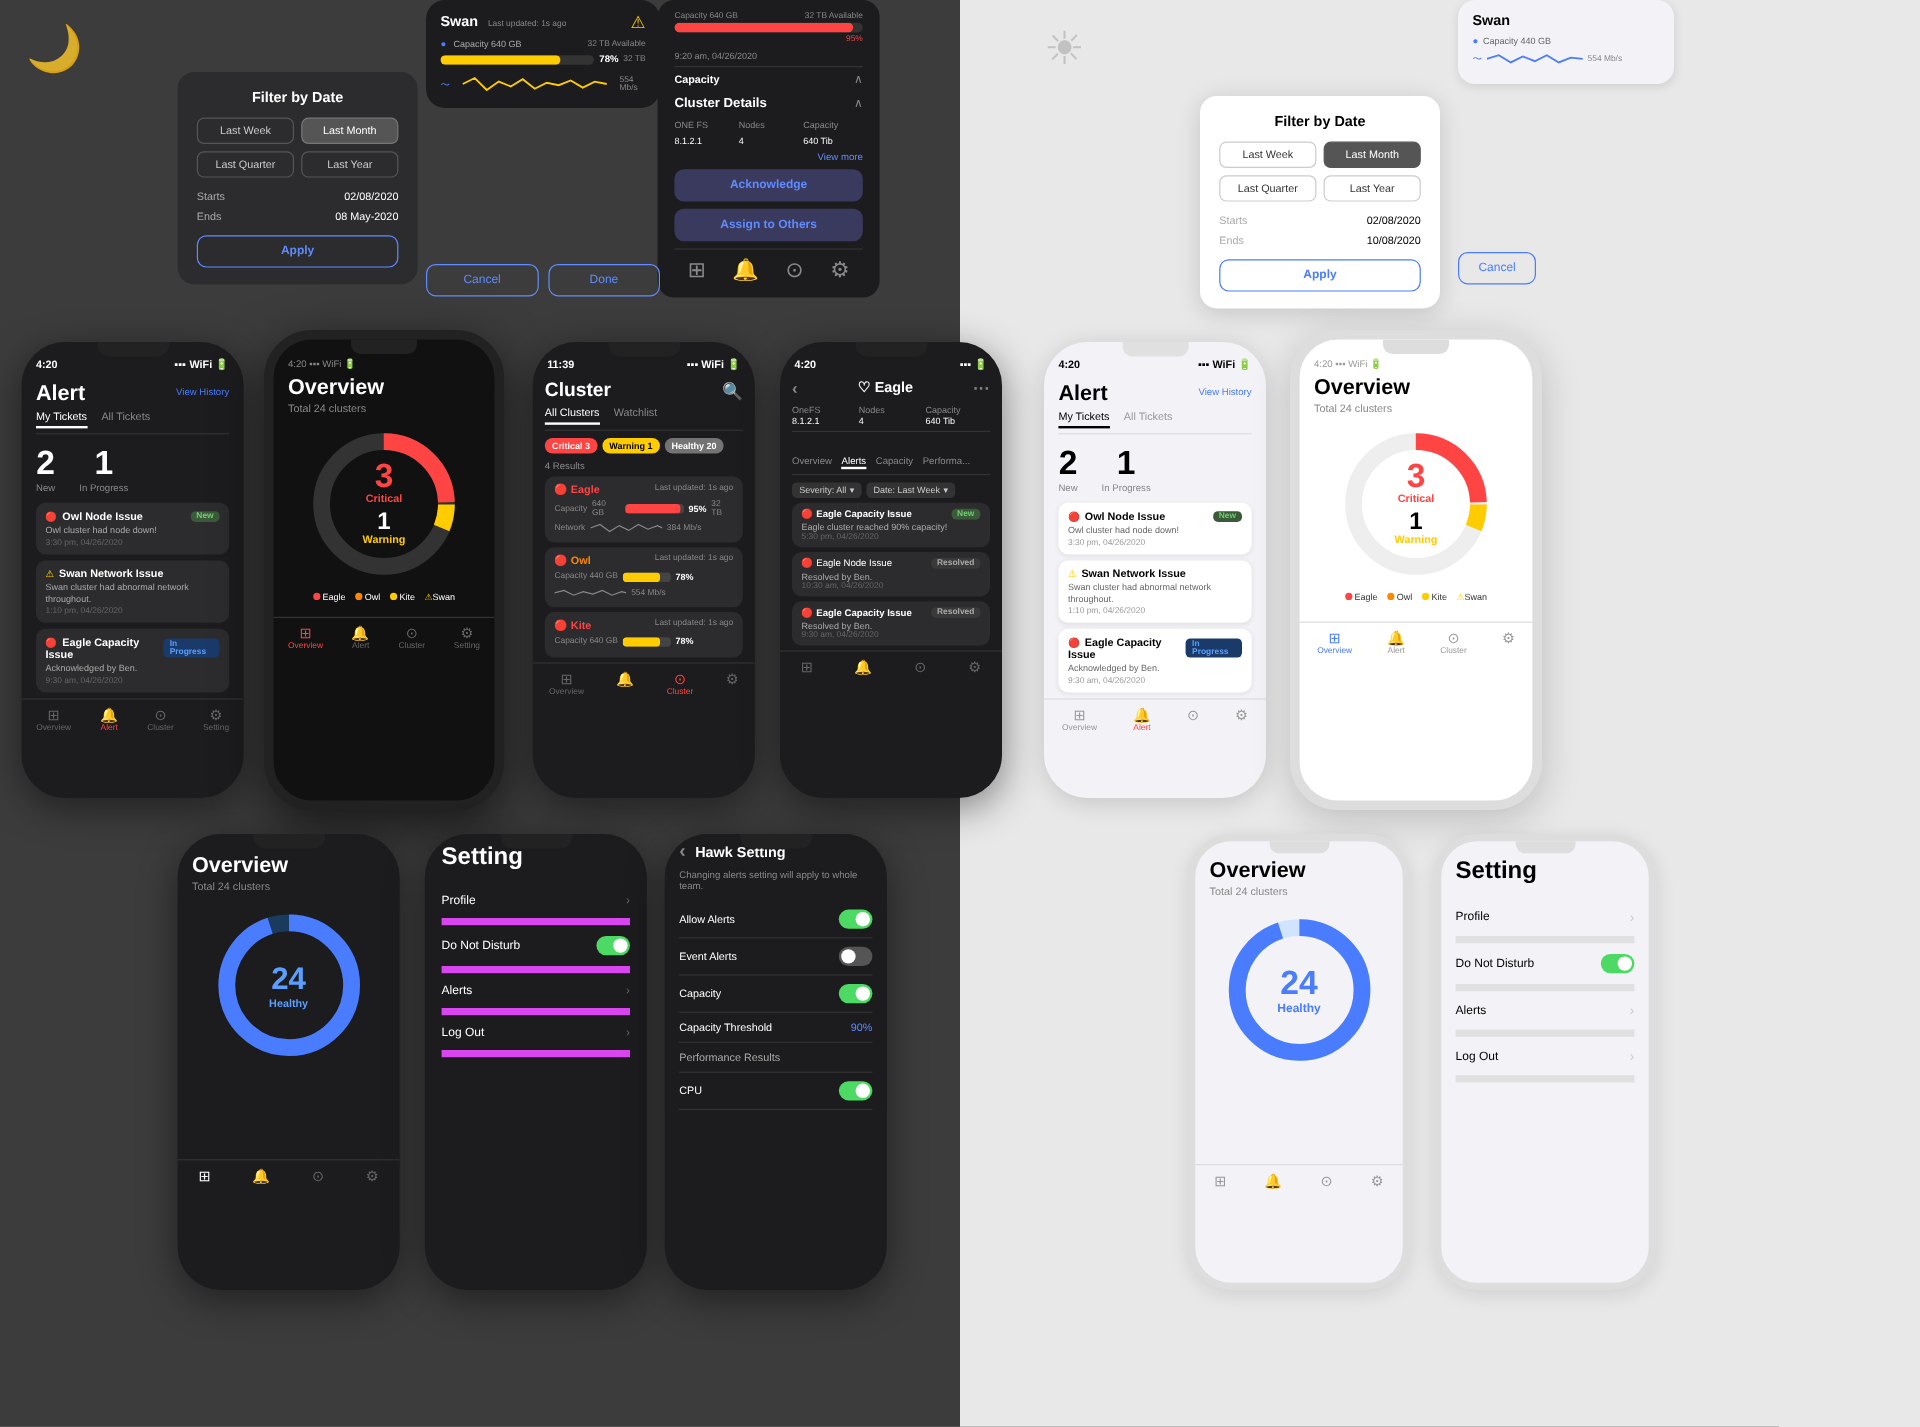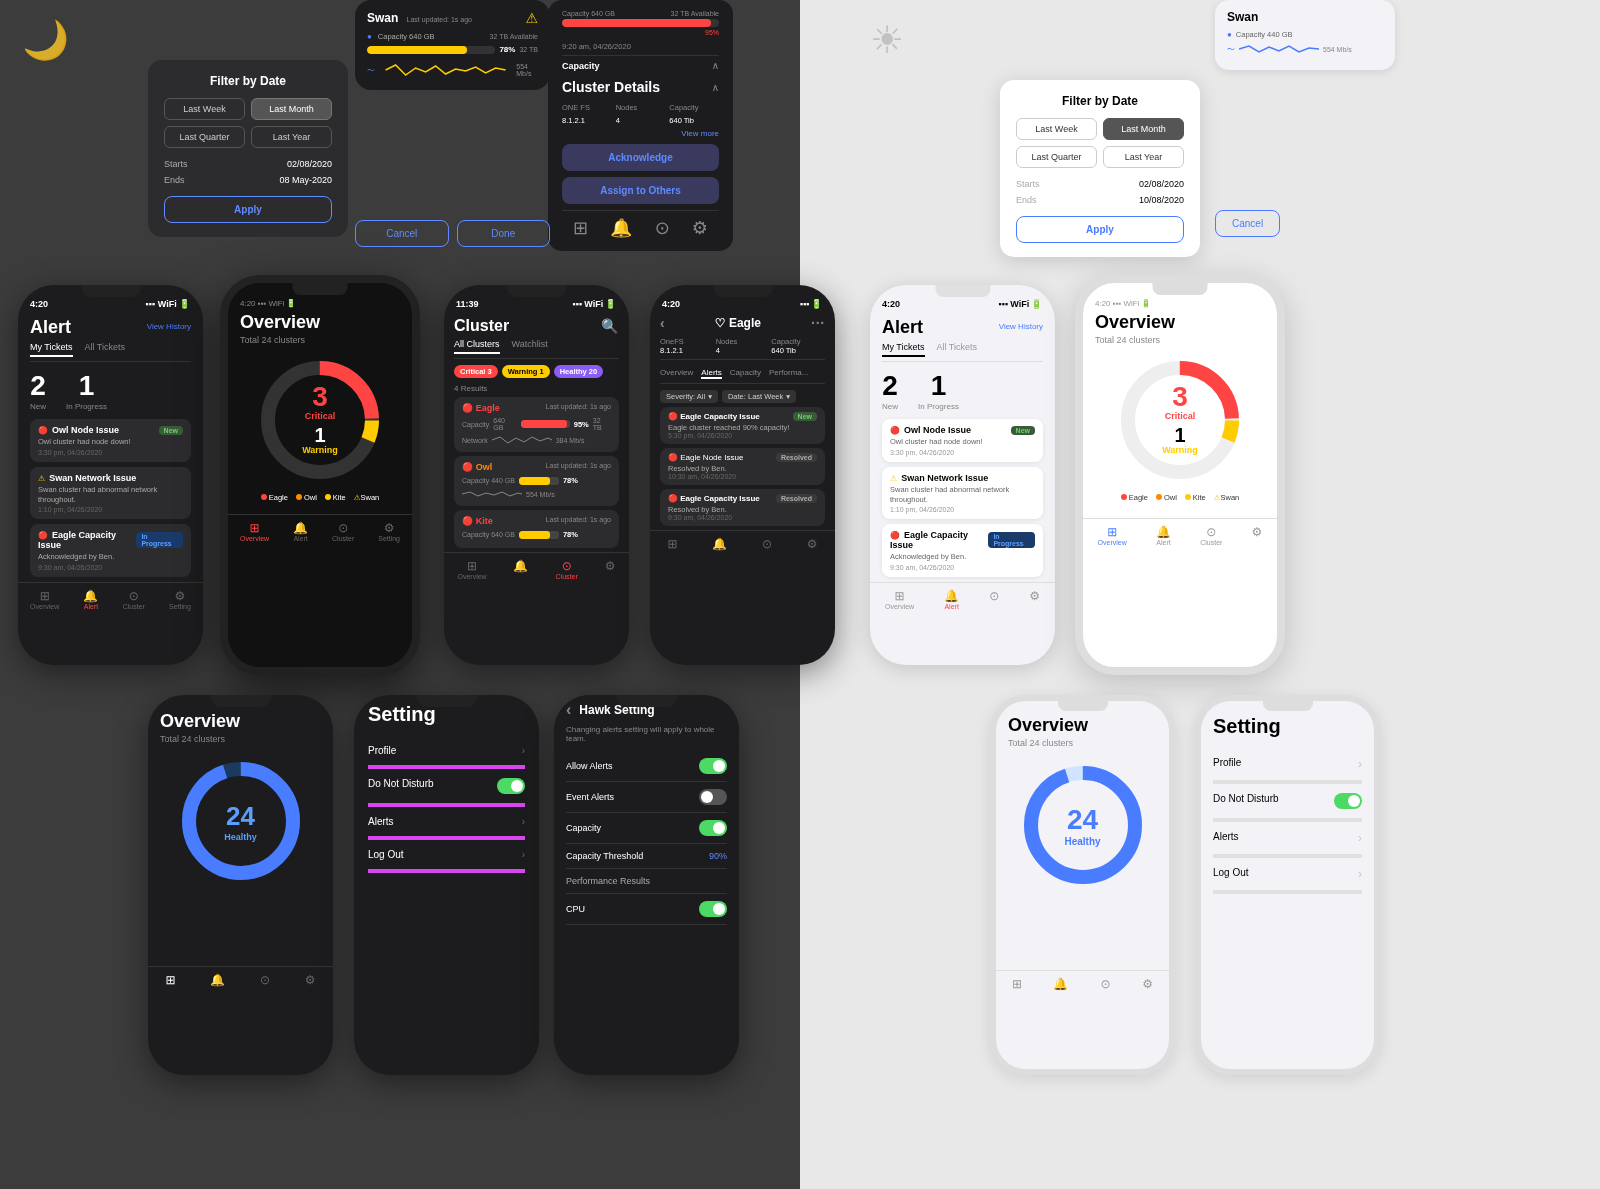--- a/index.html
+++ b/index.html
@@ -282,21 +282,21 @@
     .cluster-title { font-size: 16px; font-weight: 700; }
     .tab-pill-row { display: flex; gap: 4px; margin-bottom: 6px; }
     .tab-pill {
       padding: 2px 6px;
       border-radius: 10px;
       font-size: 7.5px;
       font-weight: 600;
     }
     .pill-red { background: #ff4444; color: #fff; }
     .pill-yellow { background: #ffcc00; color: #000; }
-    .pill-green { background: #8b5cf6; color: #fff; }
+    .pill-green { background: #737373; color: #fff; }
 
     .cluster-item {
       background: #2c2c2e;
       border-radius: 8px;
       padding: 6px 8px;
       margin-bottom: 4px;
       font-size: 7.5px;
     }
     .cluster-item-header {
       display: flex;
@@ -324,22 +324,23 @@
       font-size: 9px;
     }
     .setting-title {
       font-size: 20px;
       font-weight: 700;
       margin: 8px 0 10px;
     }
     .setting-item {
       display: flex;
       justify-content: space-between;
+      align-items: center;
       padding: 9px 0;
-      border-bottom: 4px solid #d946ef;
+      border-bottom: 6px solid #d946ef;
       font-size: 10px;
     }
     .setting-item-light { border-bottom-color: #e0e0e0; }
     .chevron { color: #666; font-size: 10px; }
     .toggle {
       width: 28px; height: 16px;
       background: #4cd964;
       border-radius: 8px;
       position: relative;
     }
@@ -555,21 +556,21 @@
       <div style="text-align:right;font-size:7px;color:#ff4444;margin-top:2px;">95%</div>
     </div>
     <div style="font-size:7.5px;color:#888;margin-bottom:4px;">9:20 am, 04/26/2020</div>
     
     <div style="display:flex;justify-content:space-between;align-items:center;padding:4px 0;border-top:1px solid #333;">
       <span style="font-size:9px;font-weight:600;">Capacity</span>
       <span style="font-size:10px;color:#888;">∧</span>
     </div>
     
     <div style="display:flex;justify-content:space-between;align-items:center;padding:4px 0;">
-      <span style="font-size:14px;font-weight:600;">Cluster Details</span>
+      <span style="font-size:11px;font-weight:600;">Cluster Details</span>
       <span style="font-size:10px;color:#888;">∧</span>
     </div>
     <div style="display:grid;grid-template-columns:1fr 1fr 1fr;gap:4px;font-size:7.5px;margin:4px 0;">
       <div style="color:#888;">ONE FS</div>
       <div style="color:#888;">Nodes</div>
       <div style="color:#888;">Capacity</div>
       <div>8.1.2.1</div>
       <div>4</div>
       <div>640 Tib</div>
     </div>
@@ -848,21 +849,21 @@
           <span>▪▪▪ 🔋</span>
         </div>
     </div>
     <div class="eagle-screen">
       <div class="eagle-header">
         <span style="font-size:14px;color:#888;">‹</span>
         <span style="font-size:12px;font-weight:700;">♡ <span>Eagle</span></span>
         <span style="font-size:14px;color:#888;">···</span>
       </div>
 
-      <div style="display:grid;grid-template-columns:1fr 1fr 1fr;gap:2px;font-size:7.5px;color:#888;margin:2px 0 8px;border-bottom:1px solid #333;padding-bottom:4px;">
+      <div style="display:grid;grid-template-columns:1fr 1fr 1fr;gap:2px;font-size:7.5px;color:#888;margin:2px 0 20px;border-bottom:1px solid #333;padding-bottom:4px;">
         <div>OneFS<br><span style="color:#fff;">8.1.2.1</span></div>
         <div>Nodes<br><span style="color:#fff;">4</span></div>
         <div>Capacity<br><span style="color:#fff;">640 Tib</span></div>
       </div>
 
       <div style="display:flex;gap:8px;font-size:8px;margin-bottom:6px;border-bottom:1px solid #333;padding-bottom:4px;">
         <span style="color:#888;">Overview</span>
         <span style="color:#fff;border-bottom:2px solid #fff;">Alerts</span>
         <span style="color:#888;">Capacity</span>
         <span style="color:#888;">Performa...</span>

